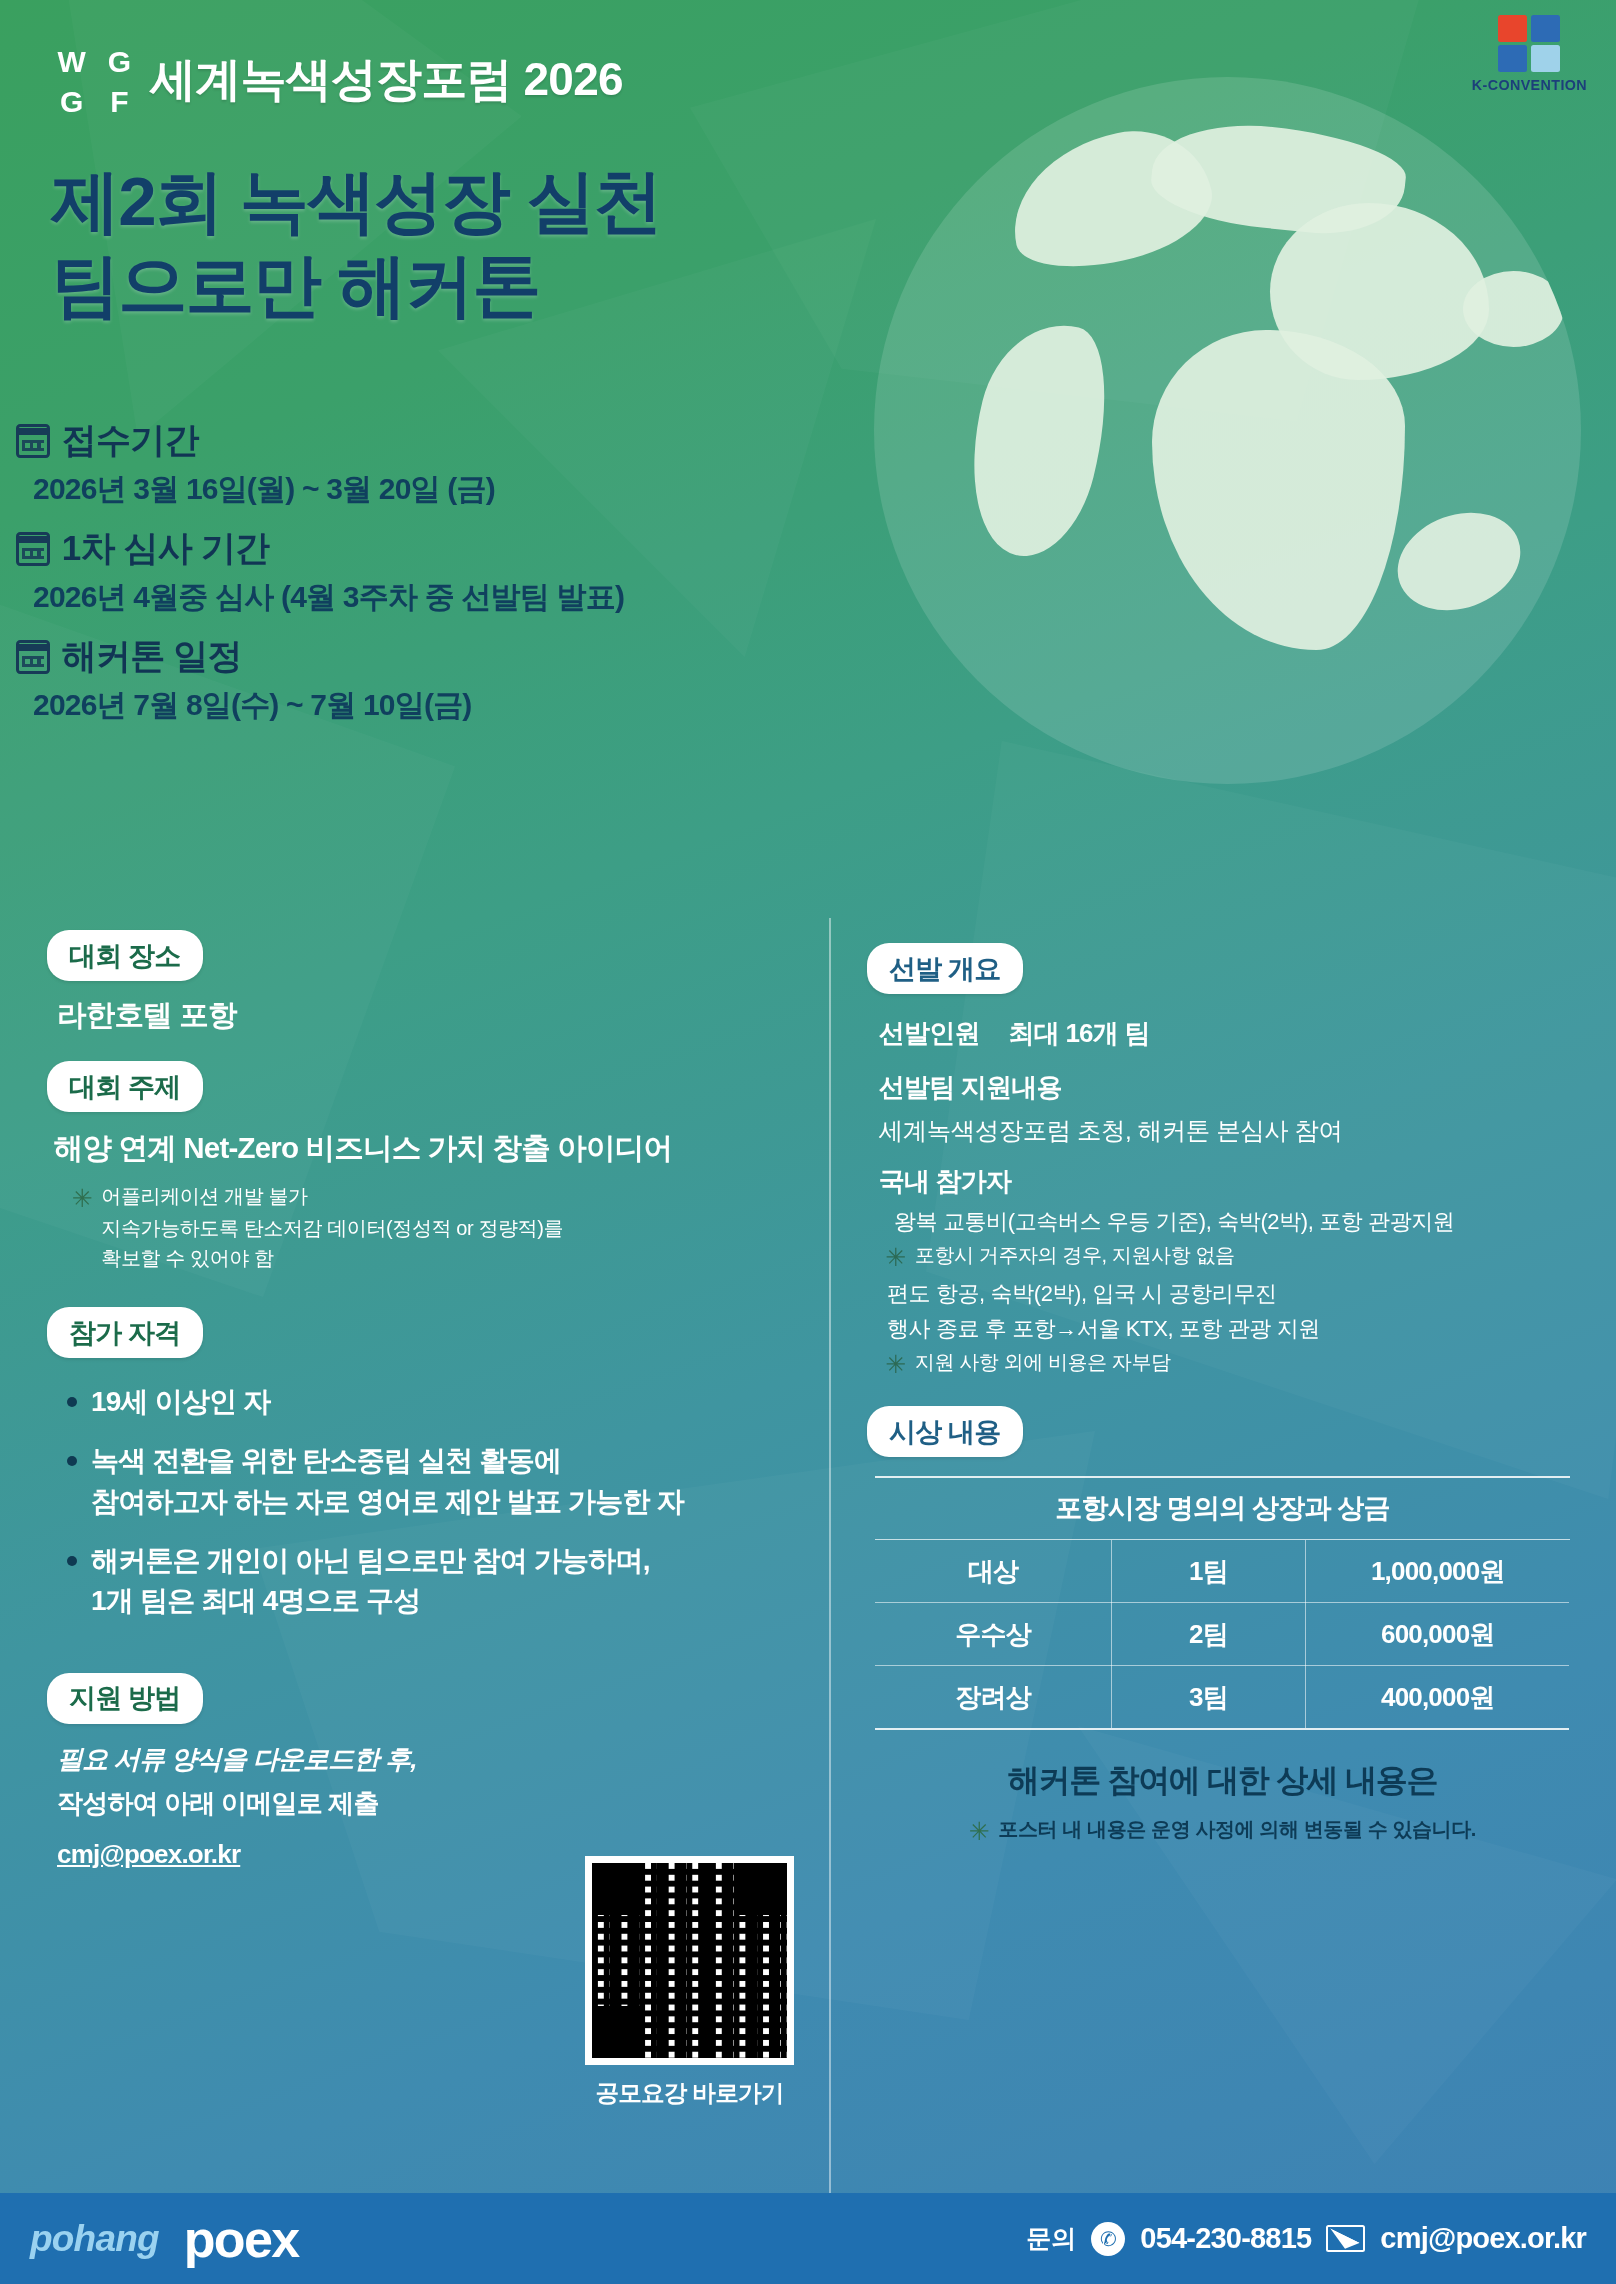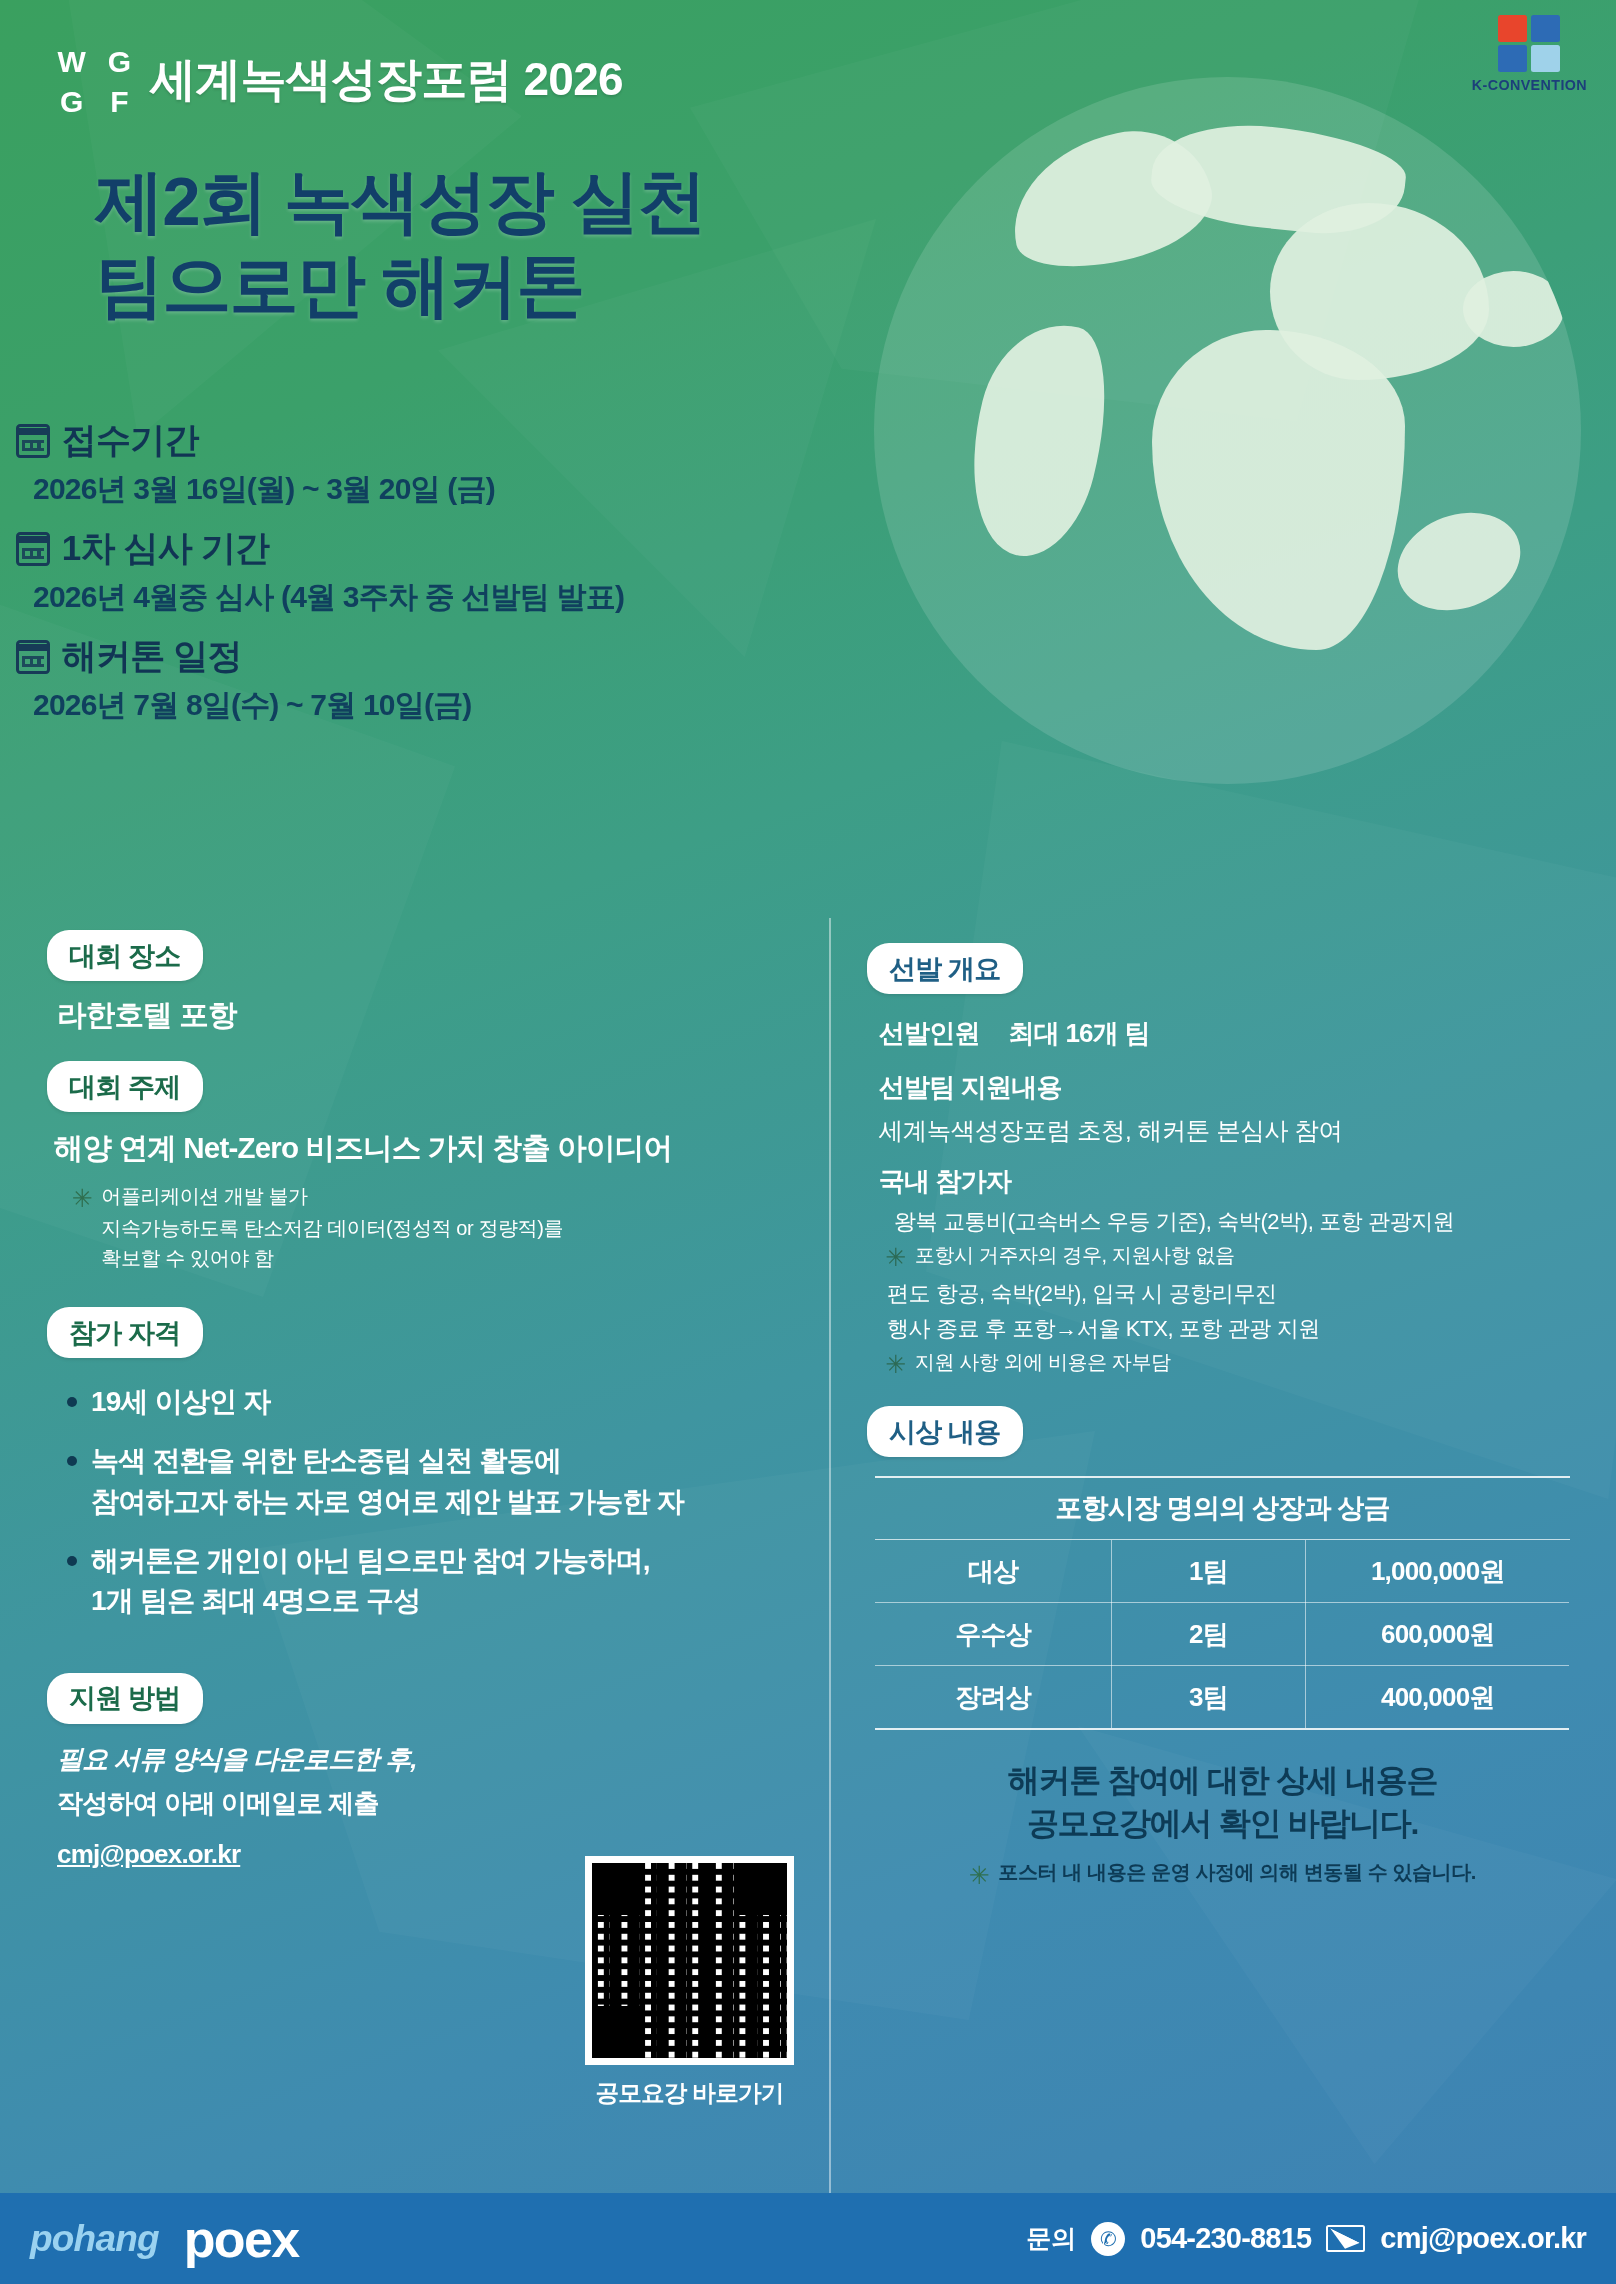--- a/index.html
+++ b/index.html
@@ -94,21 +94,20 @@
   .kconv .kmark i:nth-child(4) { background: #9fd2ea; }
   .kconv .ktext { color: #1c3f7a; font-size: 14.3px; font-weight: bold; letter-spacing: 0.4px; }
 
   
   .main-title {
     position: absolute; left: 51px; top: 160px;
     color: #123f69;
     font-size: 69px; font-weight: 900; line-height: 1.22;
     letter-spacing: -1.7px;
     text-shadow: 0 1.7px 3.4px rgba(255,255,255,.20);
-    margin-left: 44px;
   }
   .main-title .l { display: block; white-space: nowrap; }
 
   
   .schedule { position: absolute; left: 16px; top: 417px; width: 825px; color: #12334f; }
   .sch-item { margin-bottom: 15px; }
   .sch-head { display: flex; align-items: center; gap: 11.8px; }
   .cal-icon {
     width: 34px; height: 34px; flex: 0 0 34px;
     border: 3.4px solid #173b57; border-radius: 4.2px;
@@ -430,21 +429,20 @@
             <td class="c1">장려상</td>
             <td class="c2">3팀</td>
             <td>400,000원</td>
           </tr>
         </tbody>
       </table>
     </div>
 
     <div class="closing">
       <div>해커톤 참여에 대한 상세 내용은</div>
-      <div>공모요강에서 확인 바랍니다.</div>
     </div>
     <div class="closing-note">
       <span class="star">✳</span>
       <span class="t">포스터 내 내용은 운영 사정에 의해 변동될 수 있습니다.</span>
     </div>
   </div>
 
   <div class="footer">
     <div class="footer-left">
       <span class="pohang-word">pohang</span>

